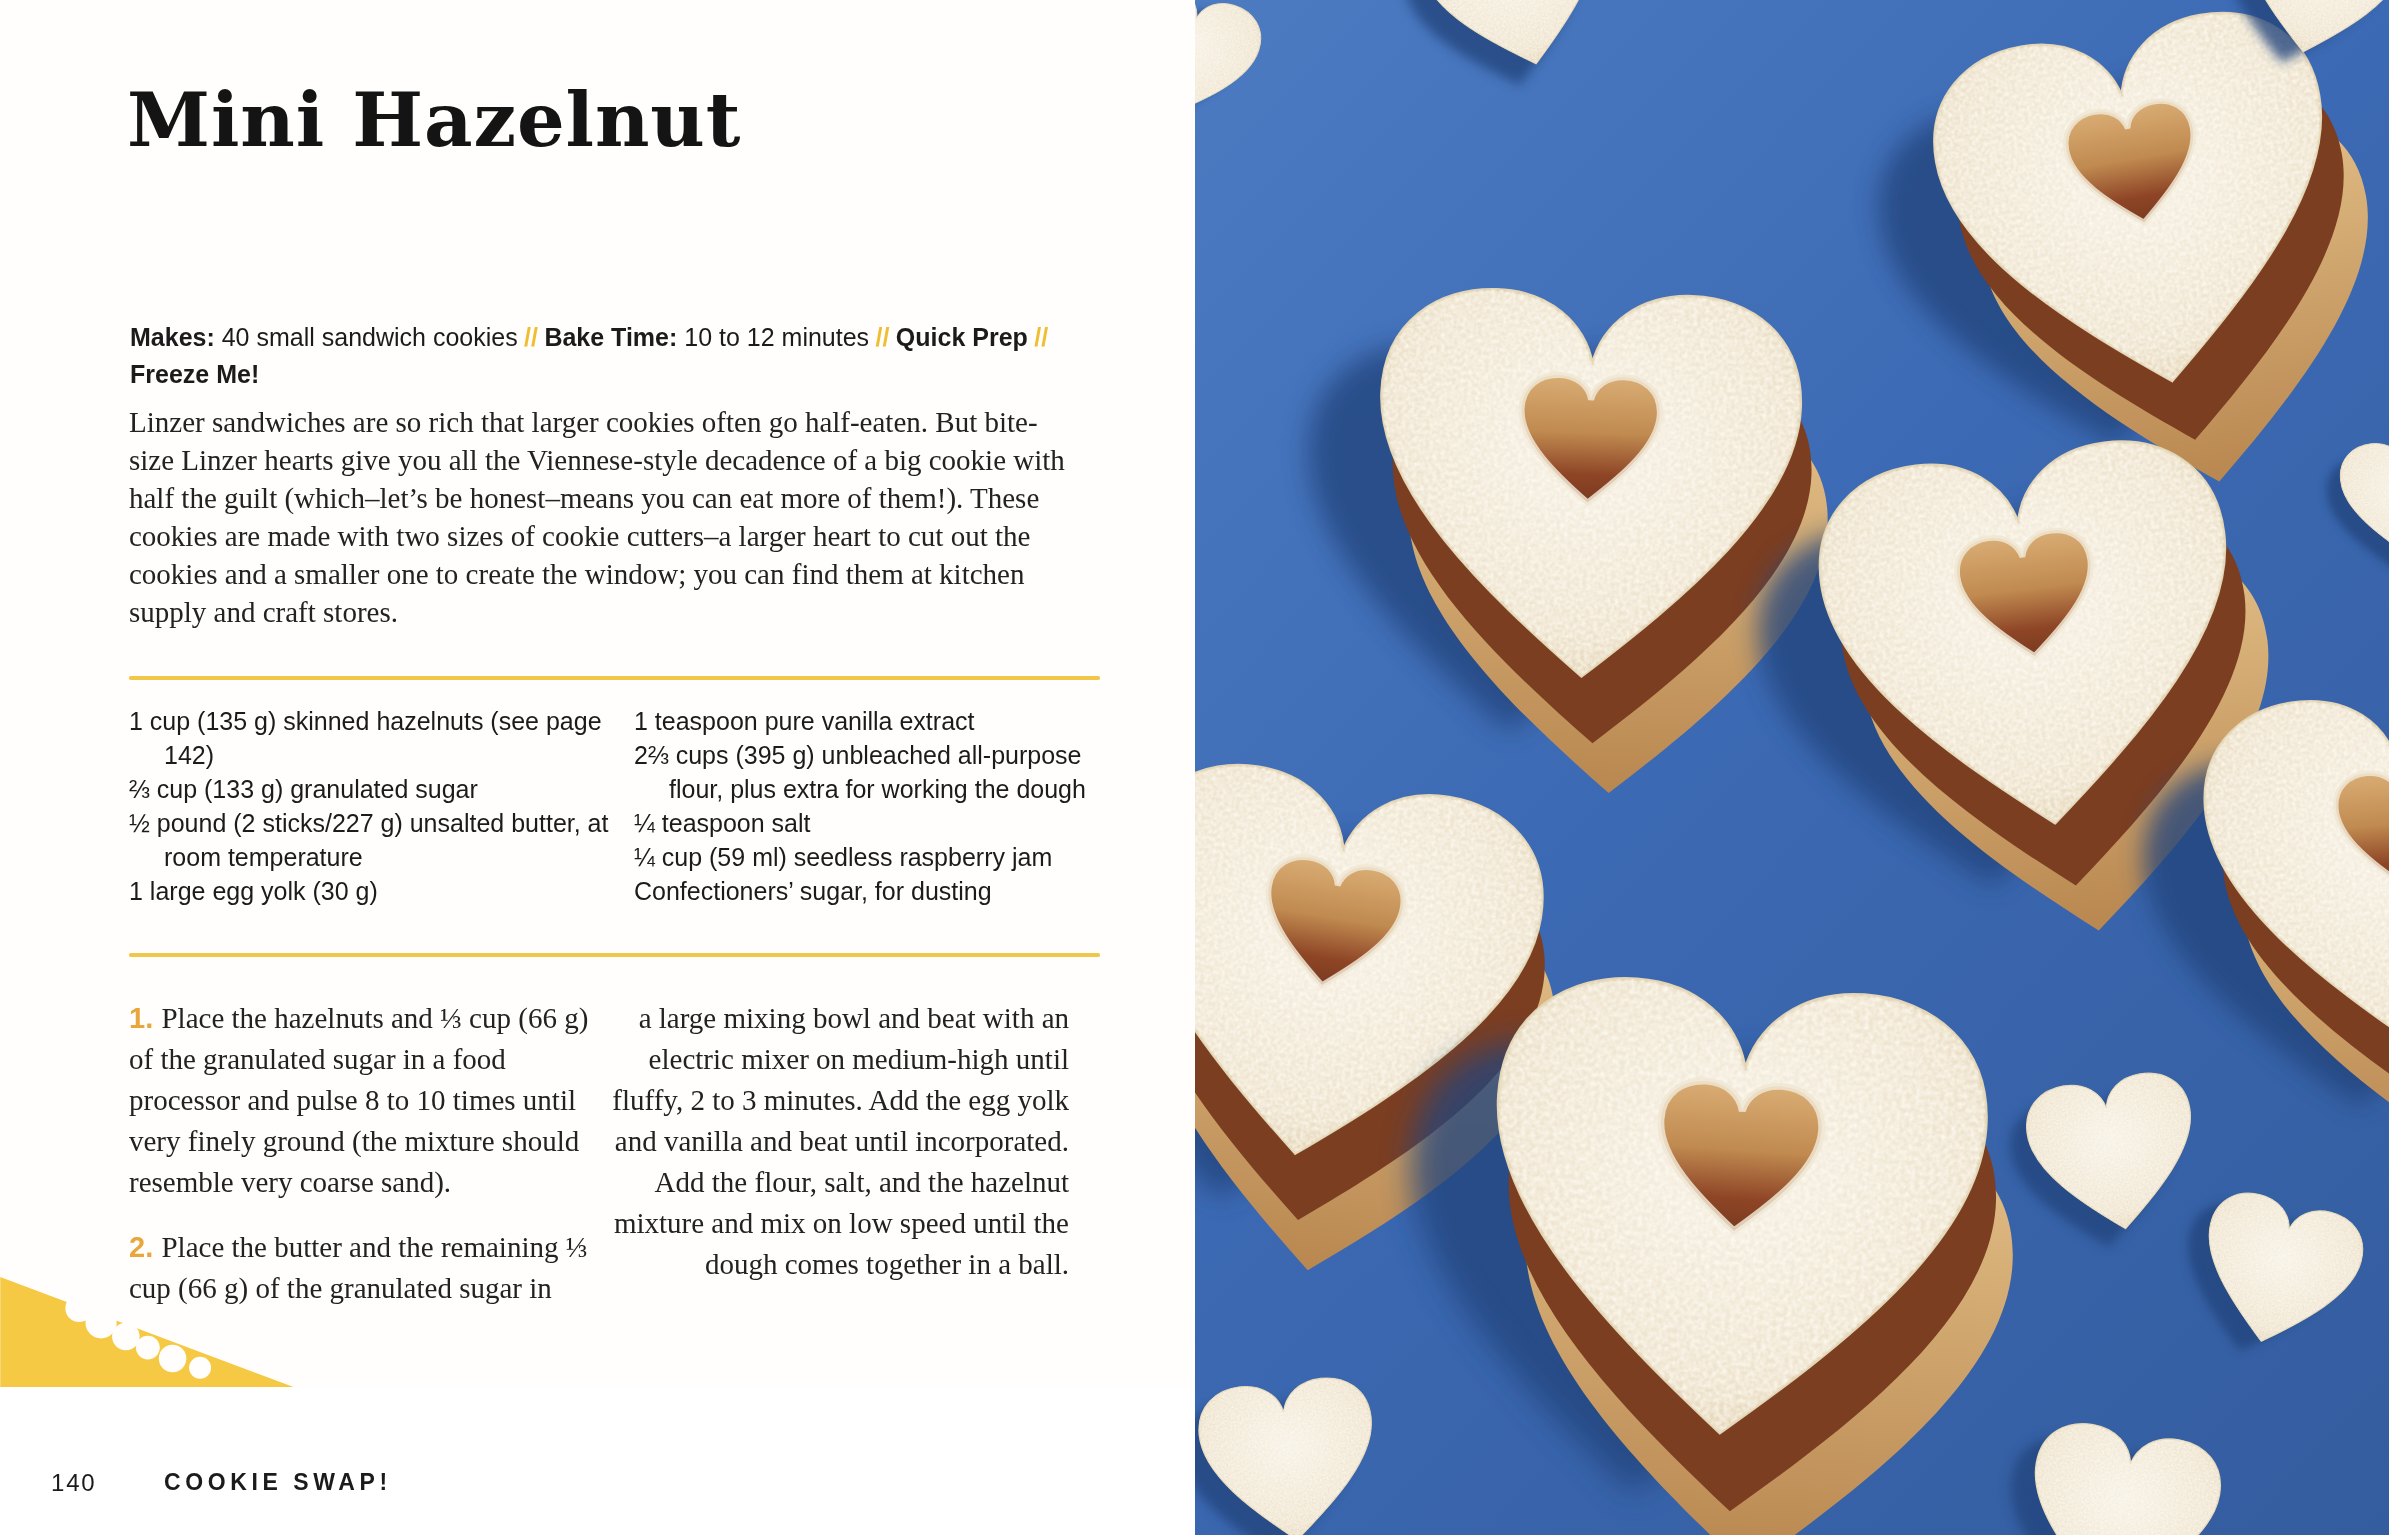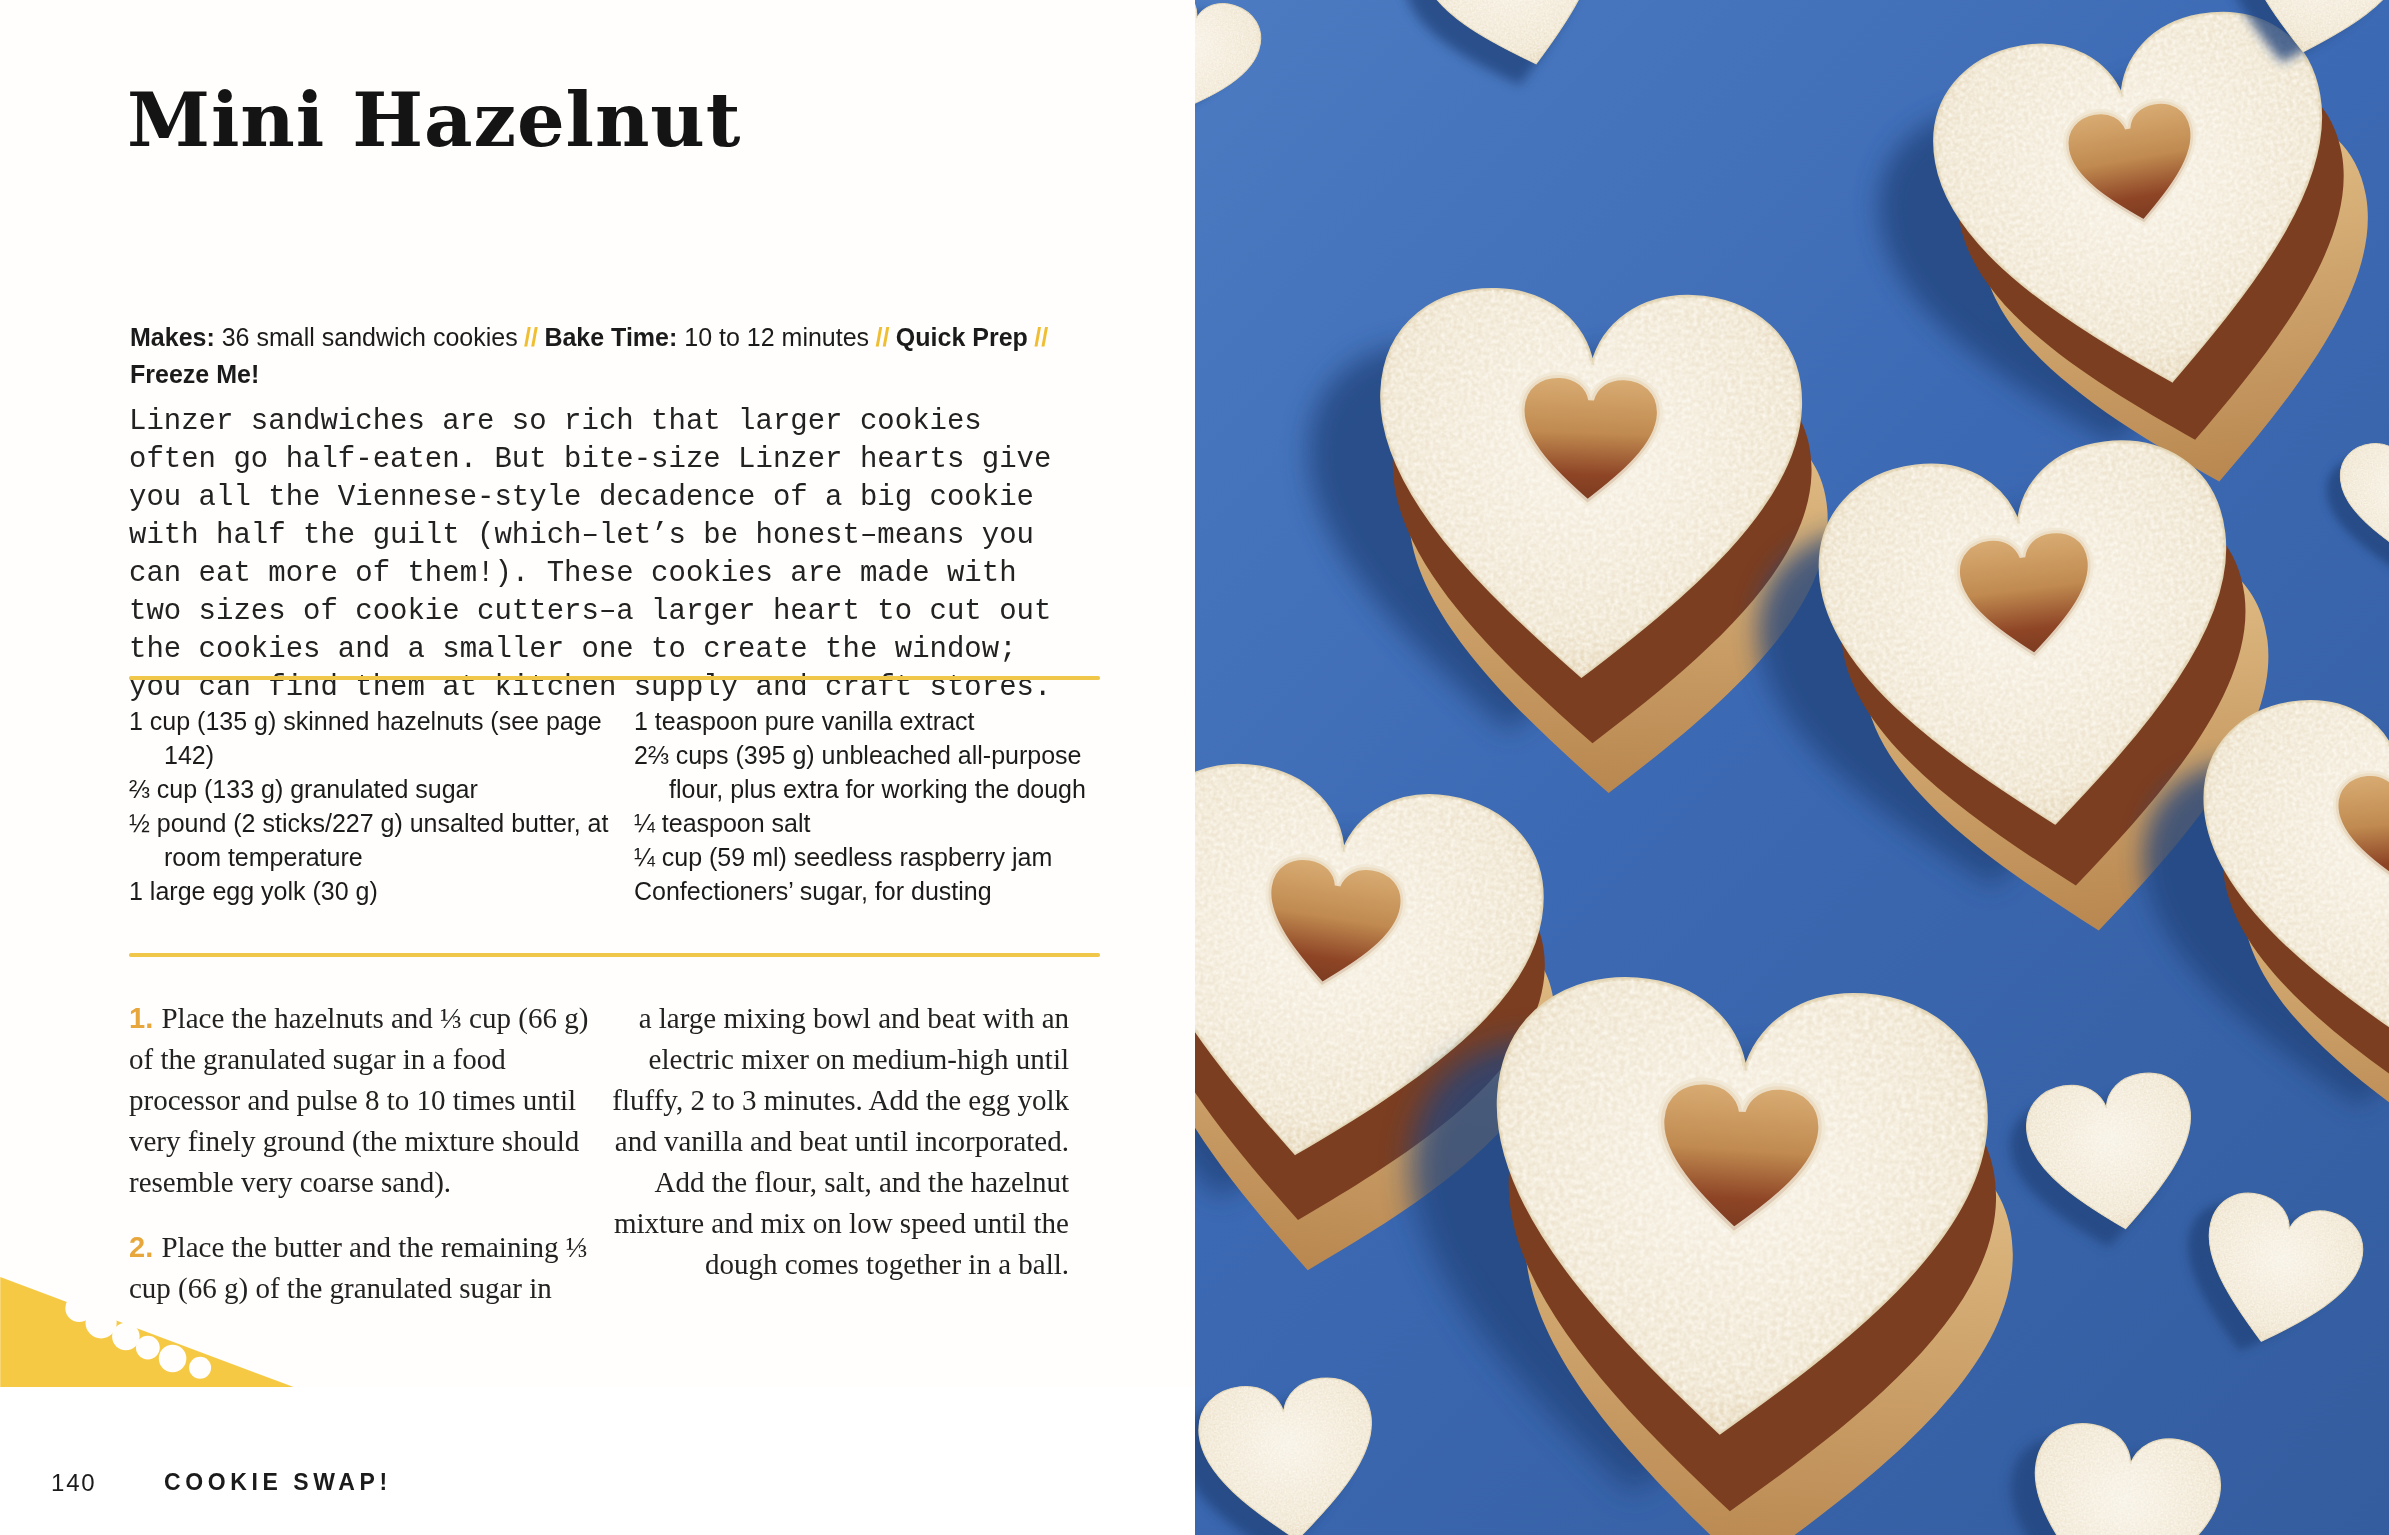--- a/index.html
+++ b/index.html
@@ -11,21 +11,21 @@
   .title{position:absolute;left:127px;top:77px;font-family:"DejaVu Serif",serif;
          font-weight:700;font-size:75px;line-height:86px;letter-spacing:0.9px;color:#141414;}
   .title span{display:block;}
 
   .meta{position:absolute;left:130px;top:319px;font-size:25px;line-height:37px;color:#1b1b1b;}
   .meta .line{white-space:nowrap;}
   .meta b{font-weight:700;}
   .slash{color:#EFBE33;font-weight:700;padding:0 6.4px;}
 
   .intro{position:absolute;left:129px;top:403px;width:948px;
-         font-family:Liberation Mono, monospace;font-size:29px;line-height:38px;color:#222;}
+         font-family:Liberation Serif, serif;font-size:29px;line-height:38px;color:#222;}
 
   .rule{position:absolute;left:129px;width:971px;height:3.7px;background:#F1C74A;border-radius:1.8px;}
   #rule1{top:676px;} #rule2{top:953px;}
 
   .ing-col{position:absolute;top:704px;font-size:25px;line-height:34px;font-weight:400;color:#1b1b1b;}
   #ing-col1{left:129px;width:501px;}
   #ing-col2{left:634px;width:482px;}
   .ing{padding-left:35px;text-indent:-35px;}
 
   .steps-col{position:absolute;top:998px;font-family:"Liberation Serif",serif;
@@ -78,21 +78,21 @@
   </defs>
 </svg>
 
 <div class="page-left">
 
   <h1 class="title" style="margin:0;">
     <span>Mini Hazelnut</span>
   </h1>
 
   <div class="meta">
-    <div class="line"><b>Makes:</b> <span>36 small sandwich cookies</span><span class="slash">//</span><b>Bake Time:</b> <span>10 to 12 minutes</span><span class="slash">//</span><b>Quick Prep</b><span class="slash">//</span></div>
+    <div class="line"><b>Makes:</b> <span>40 small sandwich cookies</span><span class="slash">//</span><b>Bake Time:</b> <span>10 to 12 minutes</span><span class="slash">//</span><b>Quick Prep</b><span class="slash">//</span></div>
     <div class="line"><b>Freeze Me!</b></div>
   </div>
 
   <p class="intro" style="margin:0;">Linzer sandwiches are so rich that larger cookies often go half-eaten. But bite-size Linzer hearts give you all the Viennese-style decadence of a big cookie with half the guilt (which–let’s be honest–means you can eat more of them!). These cookies are made with two sizes of cookie cutters–a larger heart to cut out the cookies and a smaller one to create the window; you can find them at kitchen supply and craft stores.</p>
 
   <div class="rule" id="rule1"></div>
 
   <div class="ing-col" id="ing-col1">
       <div class="ing">1 cup (135 g) skinned hazelnuts (see page 142)</div>
       <div class="ing">⅔ cup (133 g) granulated sugar</div>

